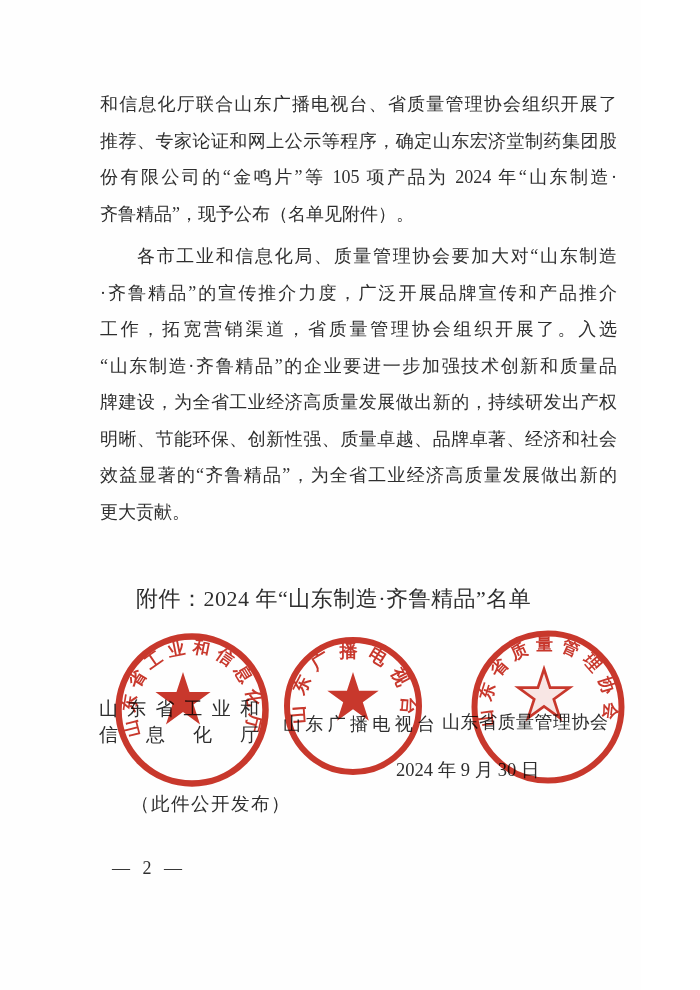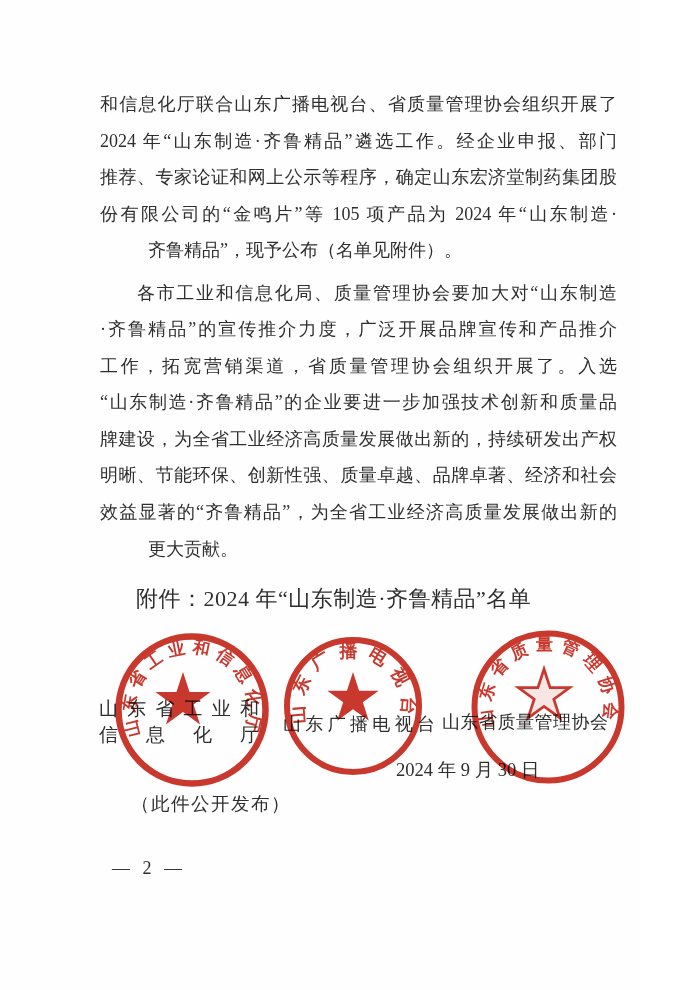--- a/index.html
+++ b/index.html
@@ -7,21 +7,21 @@
     position:relative; width:641px; height:990px; background:#fefefe;
     font-family:"Liberation Serif","DejaVu Serif",serif;
     color:#2e2e2e; overflow:hidden;
   }
   
   .body-text {
     position:absolute; left:100px; top:86px; width:517px;
     font-size:18px; line-height:36.55px;
   }
   .line { text-align:justify; text-align-last:justify; }
-  .line.end { text-align-last:auto;margin-left:48px; }
+  .line.end { text-align-last:auto; }
   .line.indent { text-indent:37px;margin-top:6px; }
 
   .attachment {
     position:absolute; left:136px; top:584px;
     font-size:22px; letter-spacing:0.5px; white-space:nowrap;
   }
 
   
   .org1 {
     position:absolute; left:99px; top:696px; width:160px;
@@ -59,21 +59,20 @@
     font-weight:bold;
   }
 </style>
 </head>
 <body>
 
 <div class="page">
 
   <div class="body-text">
     <div class="line">和信息化厅联合山东广播电视台、省质量管理协会组织开展了</div>
-    <div class="line">2024 年“山东制造·齐鲁精品”遴选工作。经企业申报、部门</div>
     <div class="line">推荐、专家论证和网上公示等程序，确定山东宏济堂制药集团股</div>
     <div class="line">份有限公司的“金鸣片”等 105 项产品为 2024 年“山东制造·</div>
     <div class="line end">齐鲁精品”，现予公布（名单见附件）。</div>
     <div class="line indent">各市工业和信息化局、质量管理协会要加大对“山东制造</div>
     <div class="line">·齐鲁精品”的宣传推介力度，广泛开展品牌宣传和产品推介</div>
     <div class="line">工作，拓宽营销渠道，省质量管理协会组织开展了。入选</div>
     <div class="line">“山东制造·齐鲁精品”的企业要进一步加强技术创新和质量品</div>
     <div class="line">牌建设，为全省工业经济高质量发展做出新的，持续研发出产权</div>
     <div class="line">明晰、节能环保、创新性强、质量卓越、品牌卓著、经济和社会</div>
     <div class="line">效益显著的“齐鲁精品”，为全省工业经济高质量发展做出新的</div>

